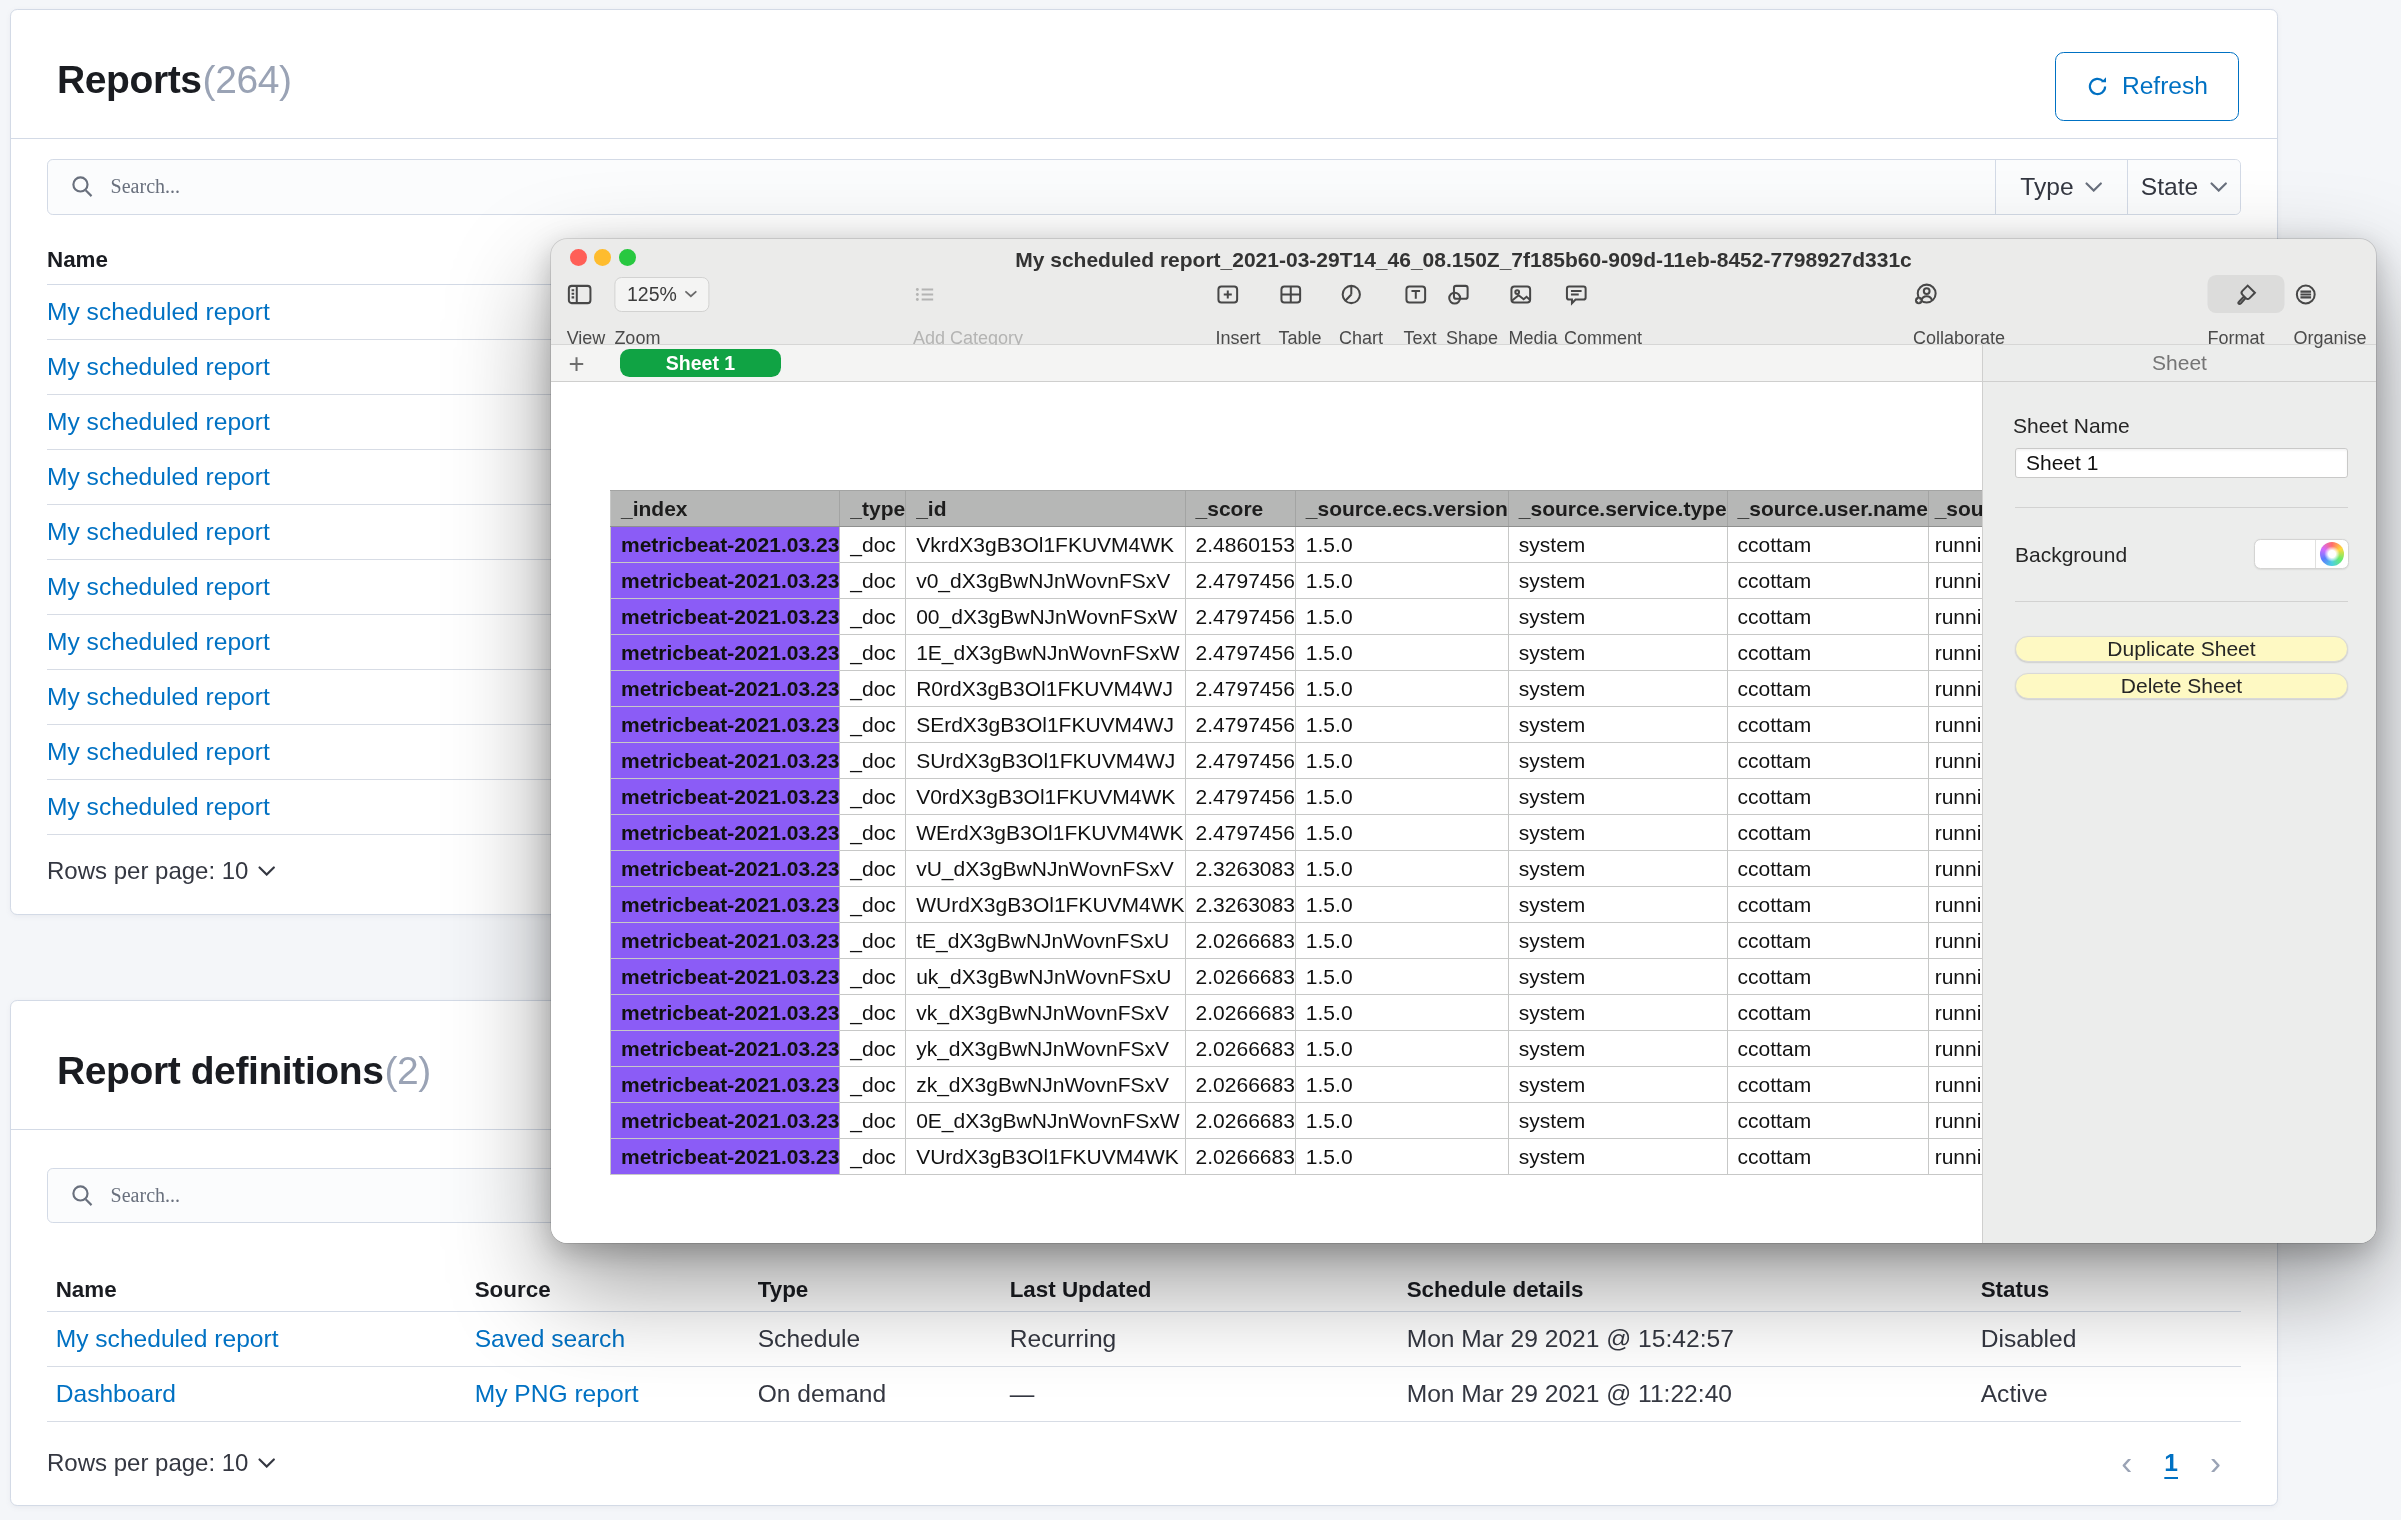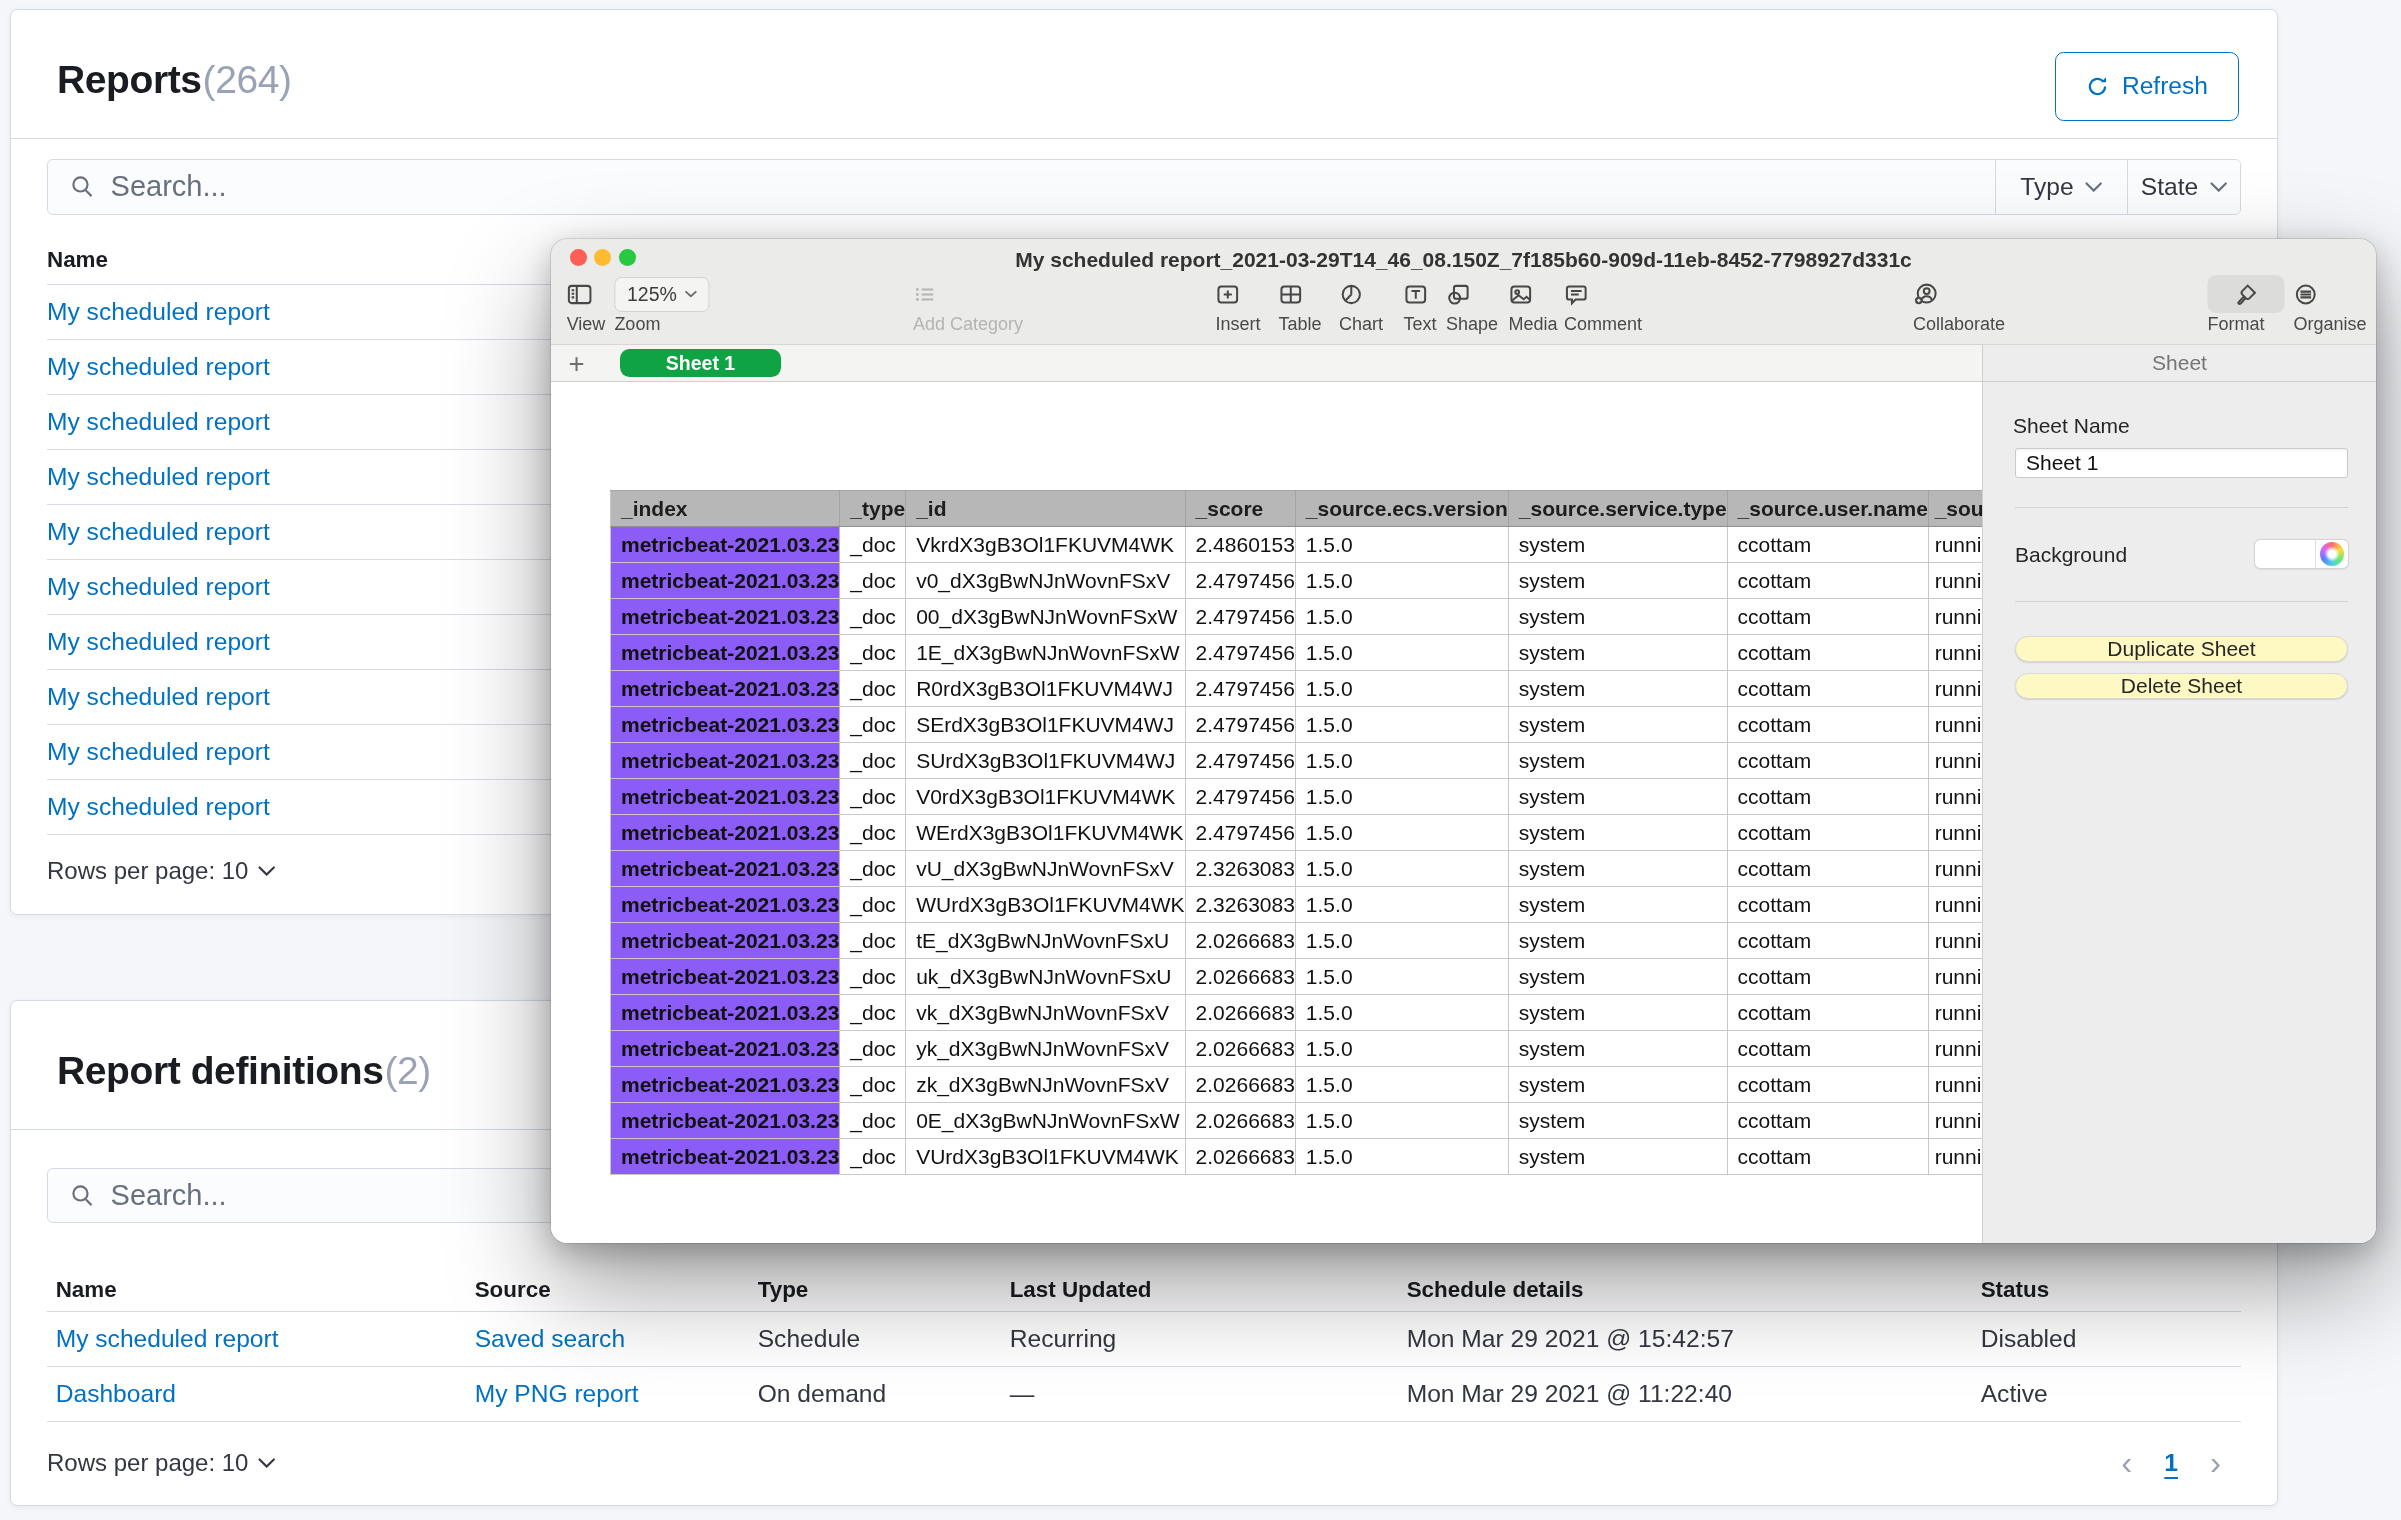--- a/index.html
+++ b/index.html
@@ -30,21 +30,21 @@
     font-family:inherit;
   }
   .search-row { margin:20px 36px 0 36px; height:56px; display:flex; }
   .search-group {
     flex:1; display:flex; border:0.7px solid #d3dae6; border-radius:5.8px;
     background:#fbfcfd; overflow:hidden;
   }
   .search-input-wrap { flex:1; display:flex; align-items:center; padding-left:22px; gap:16px; }
   .search-input {
     flex:1; border:none; outline:none; background:transparent;
-    font-size:29px; color:#343741; font-family:Liberation Sans, sans-serif; height:100%;
+    font-size:20px; color:#343741; font-family:Liberation Serif, serif; height:100%;
   }
   .search-input::placeholder { color:#69707d; }
   .filter-btn {
     display:flex; align-items:center; justify-content:center; gap:11.6px;
     border-left:0.7px solid #d3dae6; background:#fbfcfd; cursor:pointer;
     font-size:24.6px; color:#343741; font-weight:500;
   }
   .filter-type { width:132px; }
   .filter-state { width:113px; }
   .list-wrap { margin:0 36px; }
@@ -80,21 +80,21 @@
     position:absolute; left:0; right:0; top:0; height:41px;
     display:flex; align-items:center; justify-content:center;
     font-size:21px; font-weight:700; color:#333; white-space:nowrap;
   }
   .toolbar { position:relative; height:69px; }
   .tb-item {
     position:absolute; top:0; transform:translateX(-50%);
     display:flex; flex-direction:column; align-items:flex-start; cursor:pointer;
   }
   .tb-icon { height:38px; display:flex; align-items:center; justify-content:center; }
-  .tb-label { font-size:18px; color:#4a4a4a; margin-top:1px; white-space:nowrap; }
+  .tb-label { font-size:18px; color:#4a4a4a; margin-top:15px; white-space:nowrap; }
   .tb-item.disabled .tb-label { color:#b4b4b3; }
   .zoom-pill {
     height:35px; padding:0 11.6px; display:flex; align-items:center; gap:7.2px;
     border:0.7px solid #d2d2d1; border-radius:7.2px; background:rgba(255,255,255,.45);
     font-size:19.5px; color:#3c3c3c;
   }
   .fmt-rect { width:77px; height:38px; background:#dcdcdb; border-radius:8.7px; display:flex; align-items:center; justify-content:center; }
   .band { display:flex; height:38px; border-top:0.7px solid #d6d6d5; }
   .tabbar { flex:1; position:relative; background:#f4f4f3; border-bottom:0.7px solid #cfcfce; }
   .add-sheet { position:absolute; left:17.4px; top:2.9px; font-size:27.5px; color:#6e6e6e; cursor:pointer; }

